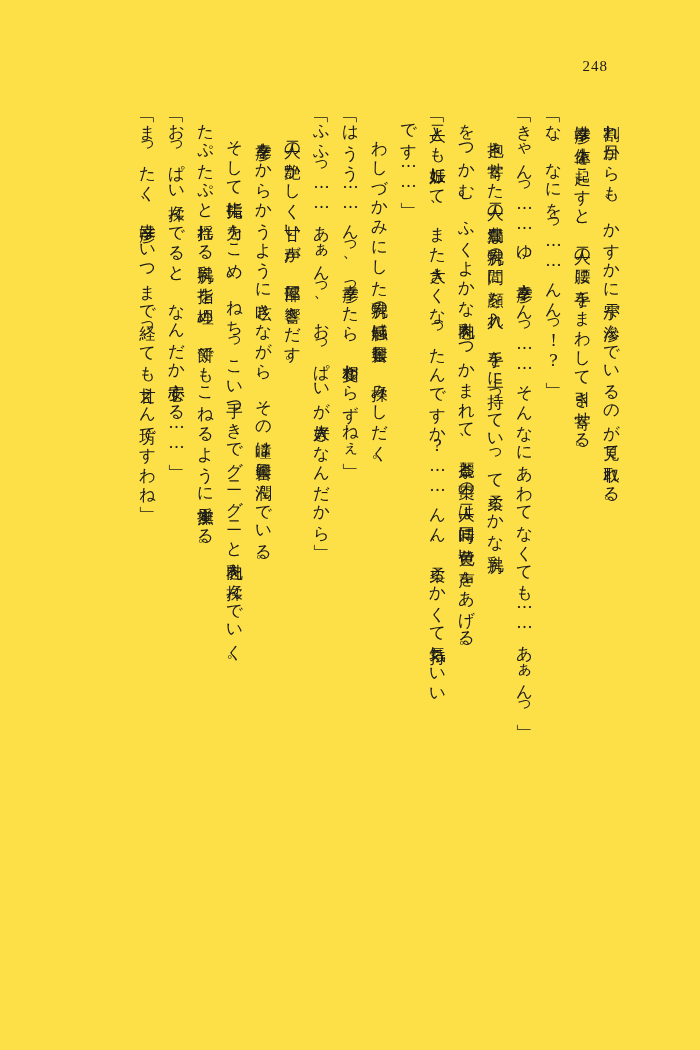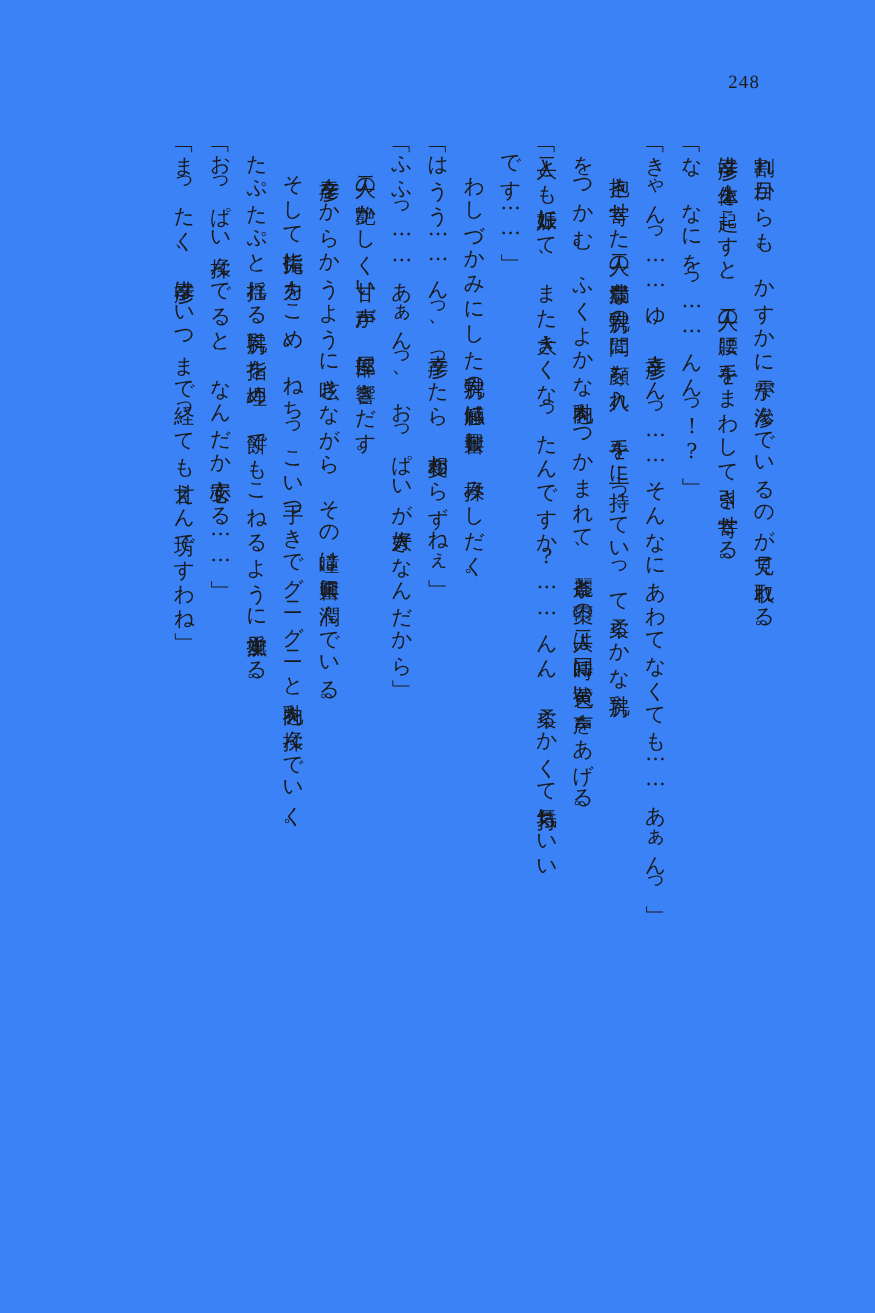--- a/index.html
+++ b/index.html
@@ -4,21 +4,21 @@
 <style>
   html, body {
     margin: 0;
     padding: 0;
     background: #ffffff;
   }
   .page {
     position: relative;
     width: 700px;
     height: 1050px;
-    background: #3b82f6;
+    background: #fde047;
     overflow: hidden;
     font-family: "DejaVu Serif", "Liberation Serif", serif;
     color: #1a1a1a;
   }
   .page-number {
     position: absolute;
     top: 58px;
     right: 92px;
     font-size: 15px;
     letter-spacing: 1px;

